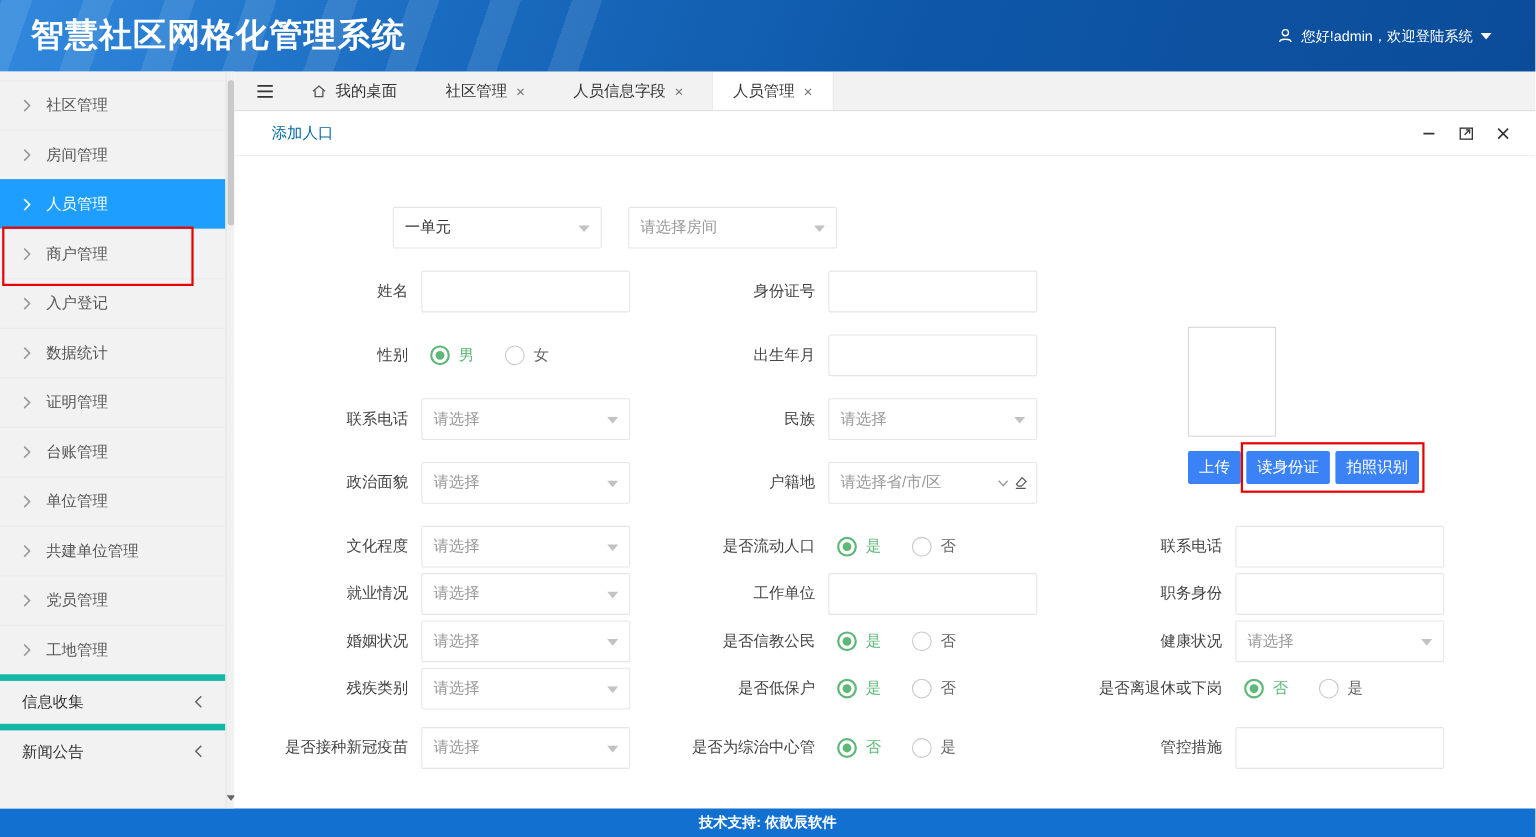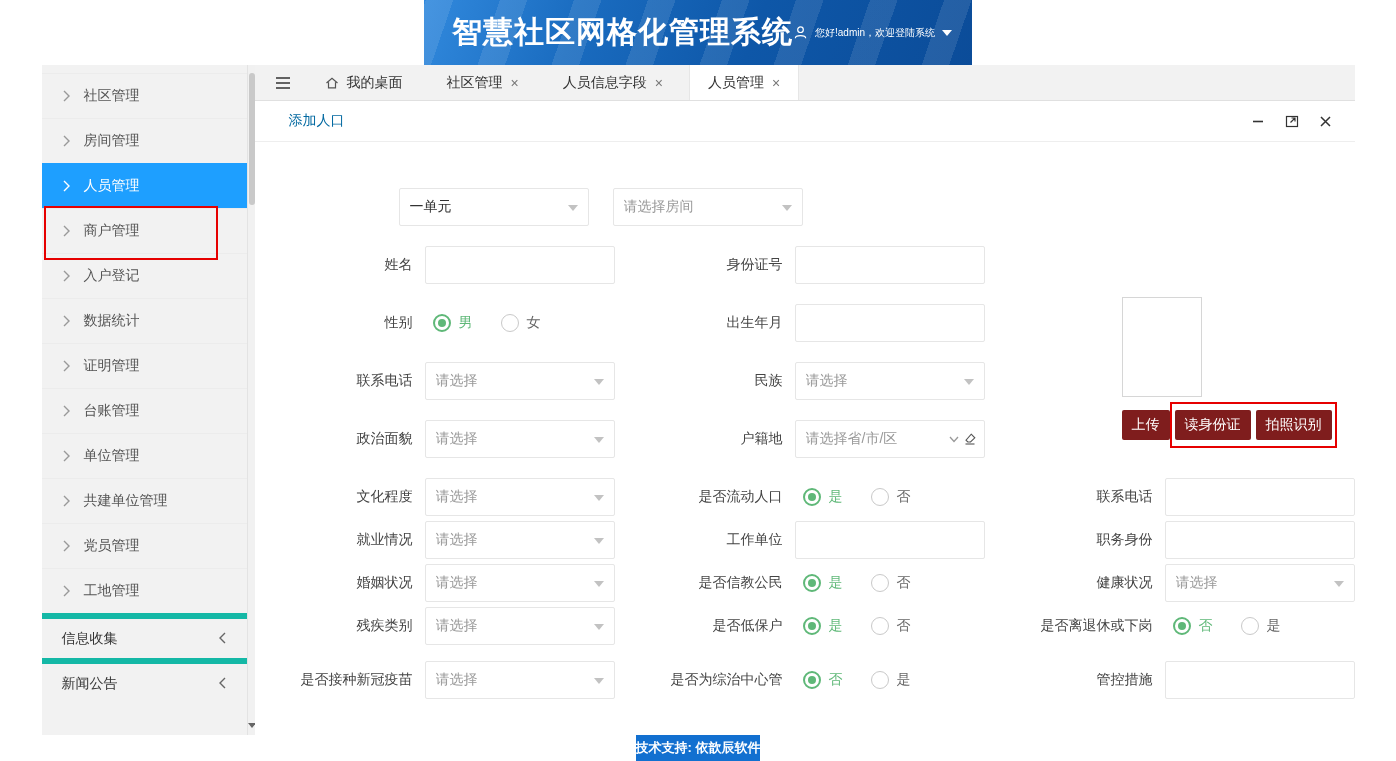--- a/index.html
+++ b/index.html
@@ -1,28 +1,28 @@
 <!DOCTYPE html>
 <html><head>
 <meta charset="utf-8">
 <style>
   * { margin:0; padding:0; box-sizing:border-box; }
   html,body { width:1396px; height:761px; overflow:hidden;
     font-family:"Liberation Sans","DejaVu Sans",sans-serif; background:#fff; }
-  .app { width:1396px; height:761px; display:flex; flex-direction:column;align-items:center; }
+  .app { width:1396px; height:761px; display:flex; flex-direction:column; }
 
   
   .topbar { flex:0 0 65px; position:relative; overflow:hidden;
     display:flex; align-items:center; justify-content:space-between;
     background:linear-gradient(110deg,#3189dd 0%,#1a6cc0 28%,#0e57a8 60%,#0b4c99 100%); }
   .topbar::before { content:""; position:absolute; left:-60px; top:-40px; width:620px; height:220px;
     background:repeating-linear-gradient(115deg, rgba(255,255,255,0.10) 0 26px, rgba(255,255,255,0) 26px 70px);
     transform:rotate(-6deg); pointer-events:none; }
   .brand { font-size:30px; font-weight:bold; color:#fff; padding-left:28px; letter-spacing:1px; z-index:1; }
-  .user { display:flex; align-items:center; gap:7px; color:#fff; font-size:10px; padding-right:20px; cursor:pointer; z-index:1; }
+  .user { display:flex; align-items:center; gap:7px; color:#fff; font-size:13px; padding-right:40px; cursor:pointer; z-index:1; }
   .dd-caret { width:0; height:0; border:5px solid transparent; border-top:6px solid #fff; margin-top:6px; }
 
   
   .mid { flex:1; display:flex; overflow:hidden; }
 
   
   .sidebar { flex:0 0 213px; width:213px; background:#f2f2f2; position:relative; overflow:hidden; padding-top:8px; }
   .m-group { width:205px; height:45px; display:flex; align-items:center; justify-content:space-between;
     padding:0 20px; font-size:14px; color:#333; cursor:pointer; }
   .m-item { width:205px; height:45px; display:flex; align-items:center; padding-left:20px;
@@ -80,21 +80,21 @@
   .rc { width:18px; height:18px; flex:0 0 18px; border-radius:50%; border:1px solid #c9c9c9; background:#fff; position:relative; }
   .rc.on { border:2px solid #5FB878; }
   .rc.on::after { content:""; position:absolute; left:3px; top:3px; width:8px; height:8px; border-radius:50%; background:#5FB878; }
   .rl { margin-left:8px; font-size:14px; color:#666; }
   .rl.on { color:#5FB878; }
 
   
   .photo-box { position:absolute; left:867px; top:155px; width:80px; height:100px;
     border:1px solid #d6d6d6; background:#fff; }
   .upload-row { position:absolute; left:867px; top:268px; display:flex; gap:5px; }
-  .gbtn { height:30px; padding:0 10px; background:#7f1d1d; color:#fff; border:none; border-radius:2px;
+  .gbtn { height:30px; padding:0 10px; background:#3b82f6; color:#fff; border:none; border-radius:2px;
     font-size:14px; cursor:pointer; font-family:inherit; white-space:nowrap; }
   .annot-btns { left:915px; top:260px; width:167px; height:46px; }
 
   
   .footer { flex:0 0 26px; background:#1270d0; color:#fff; font-size:13px; font-weight:bold;
     display:flex; align-items:center; justify-content:center; }
 </style>
 </head>
 <body>
 

